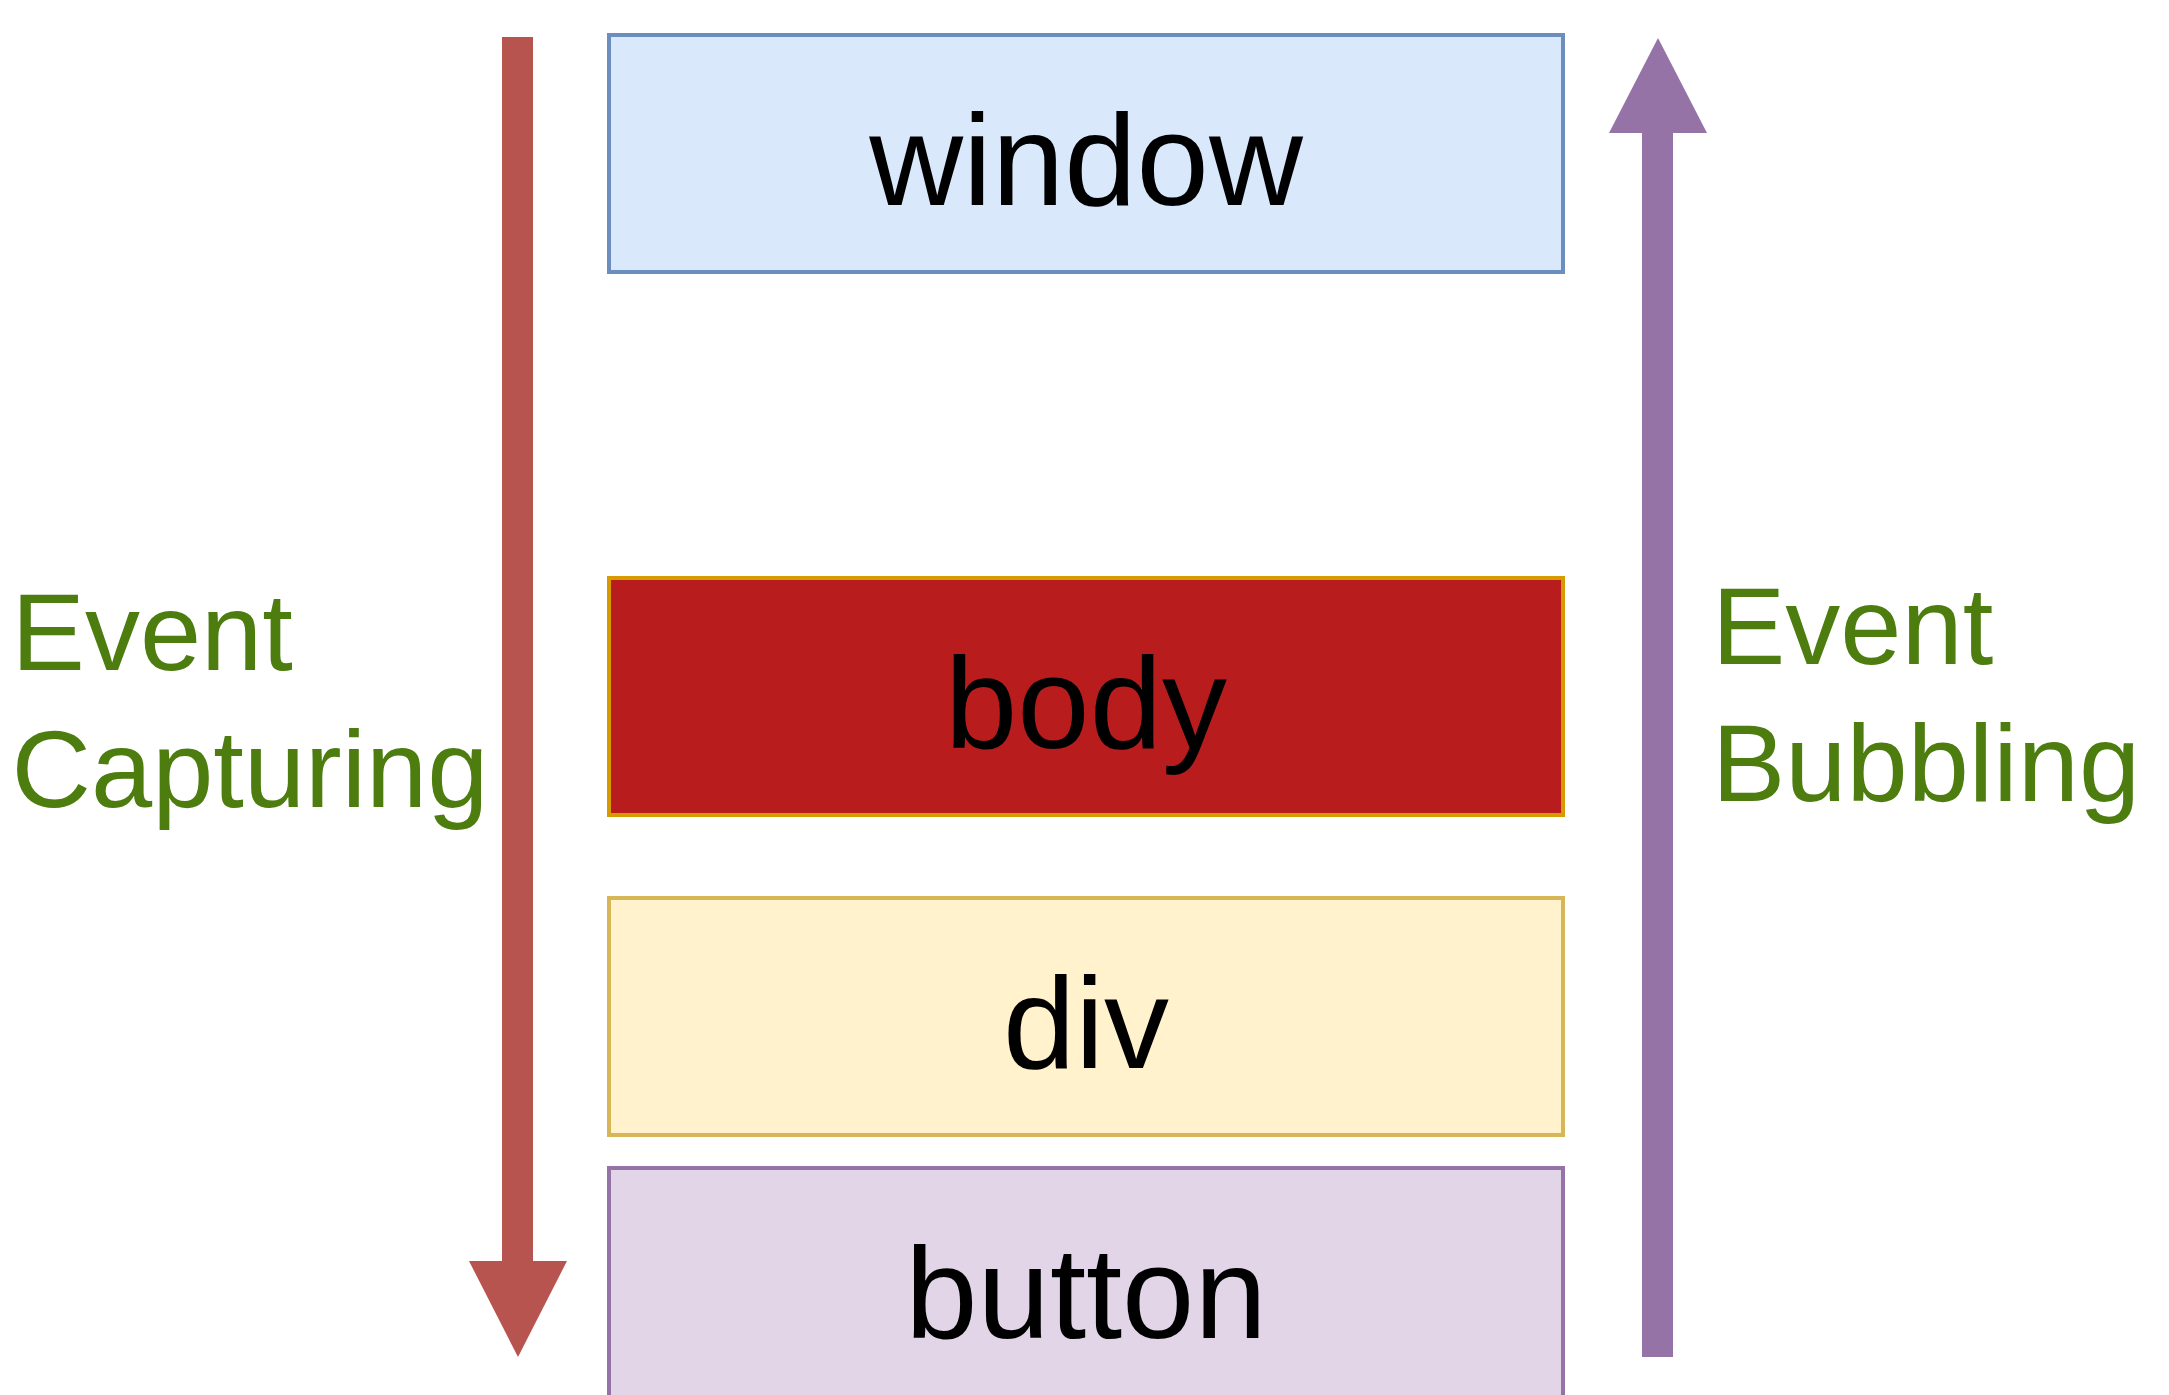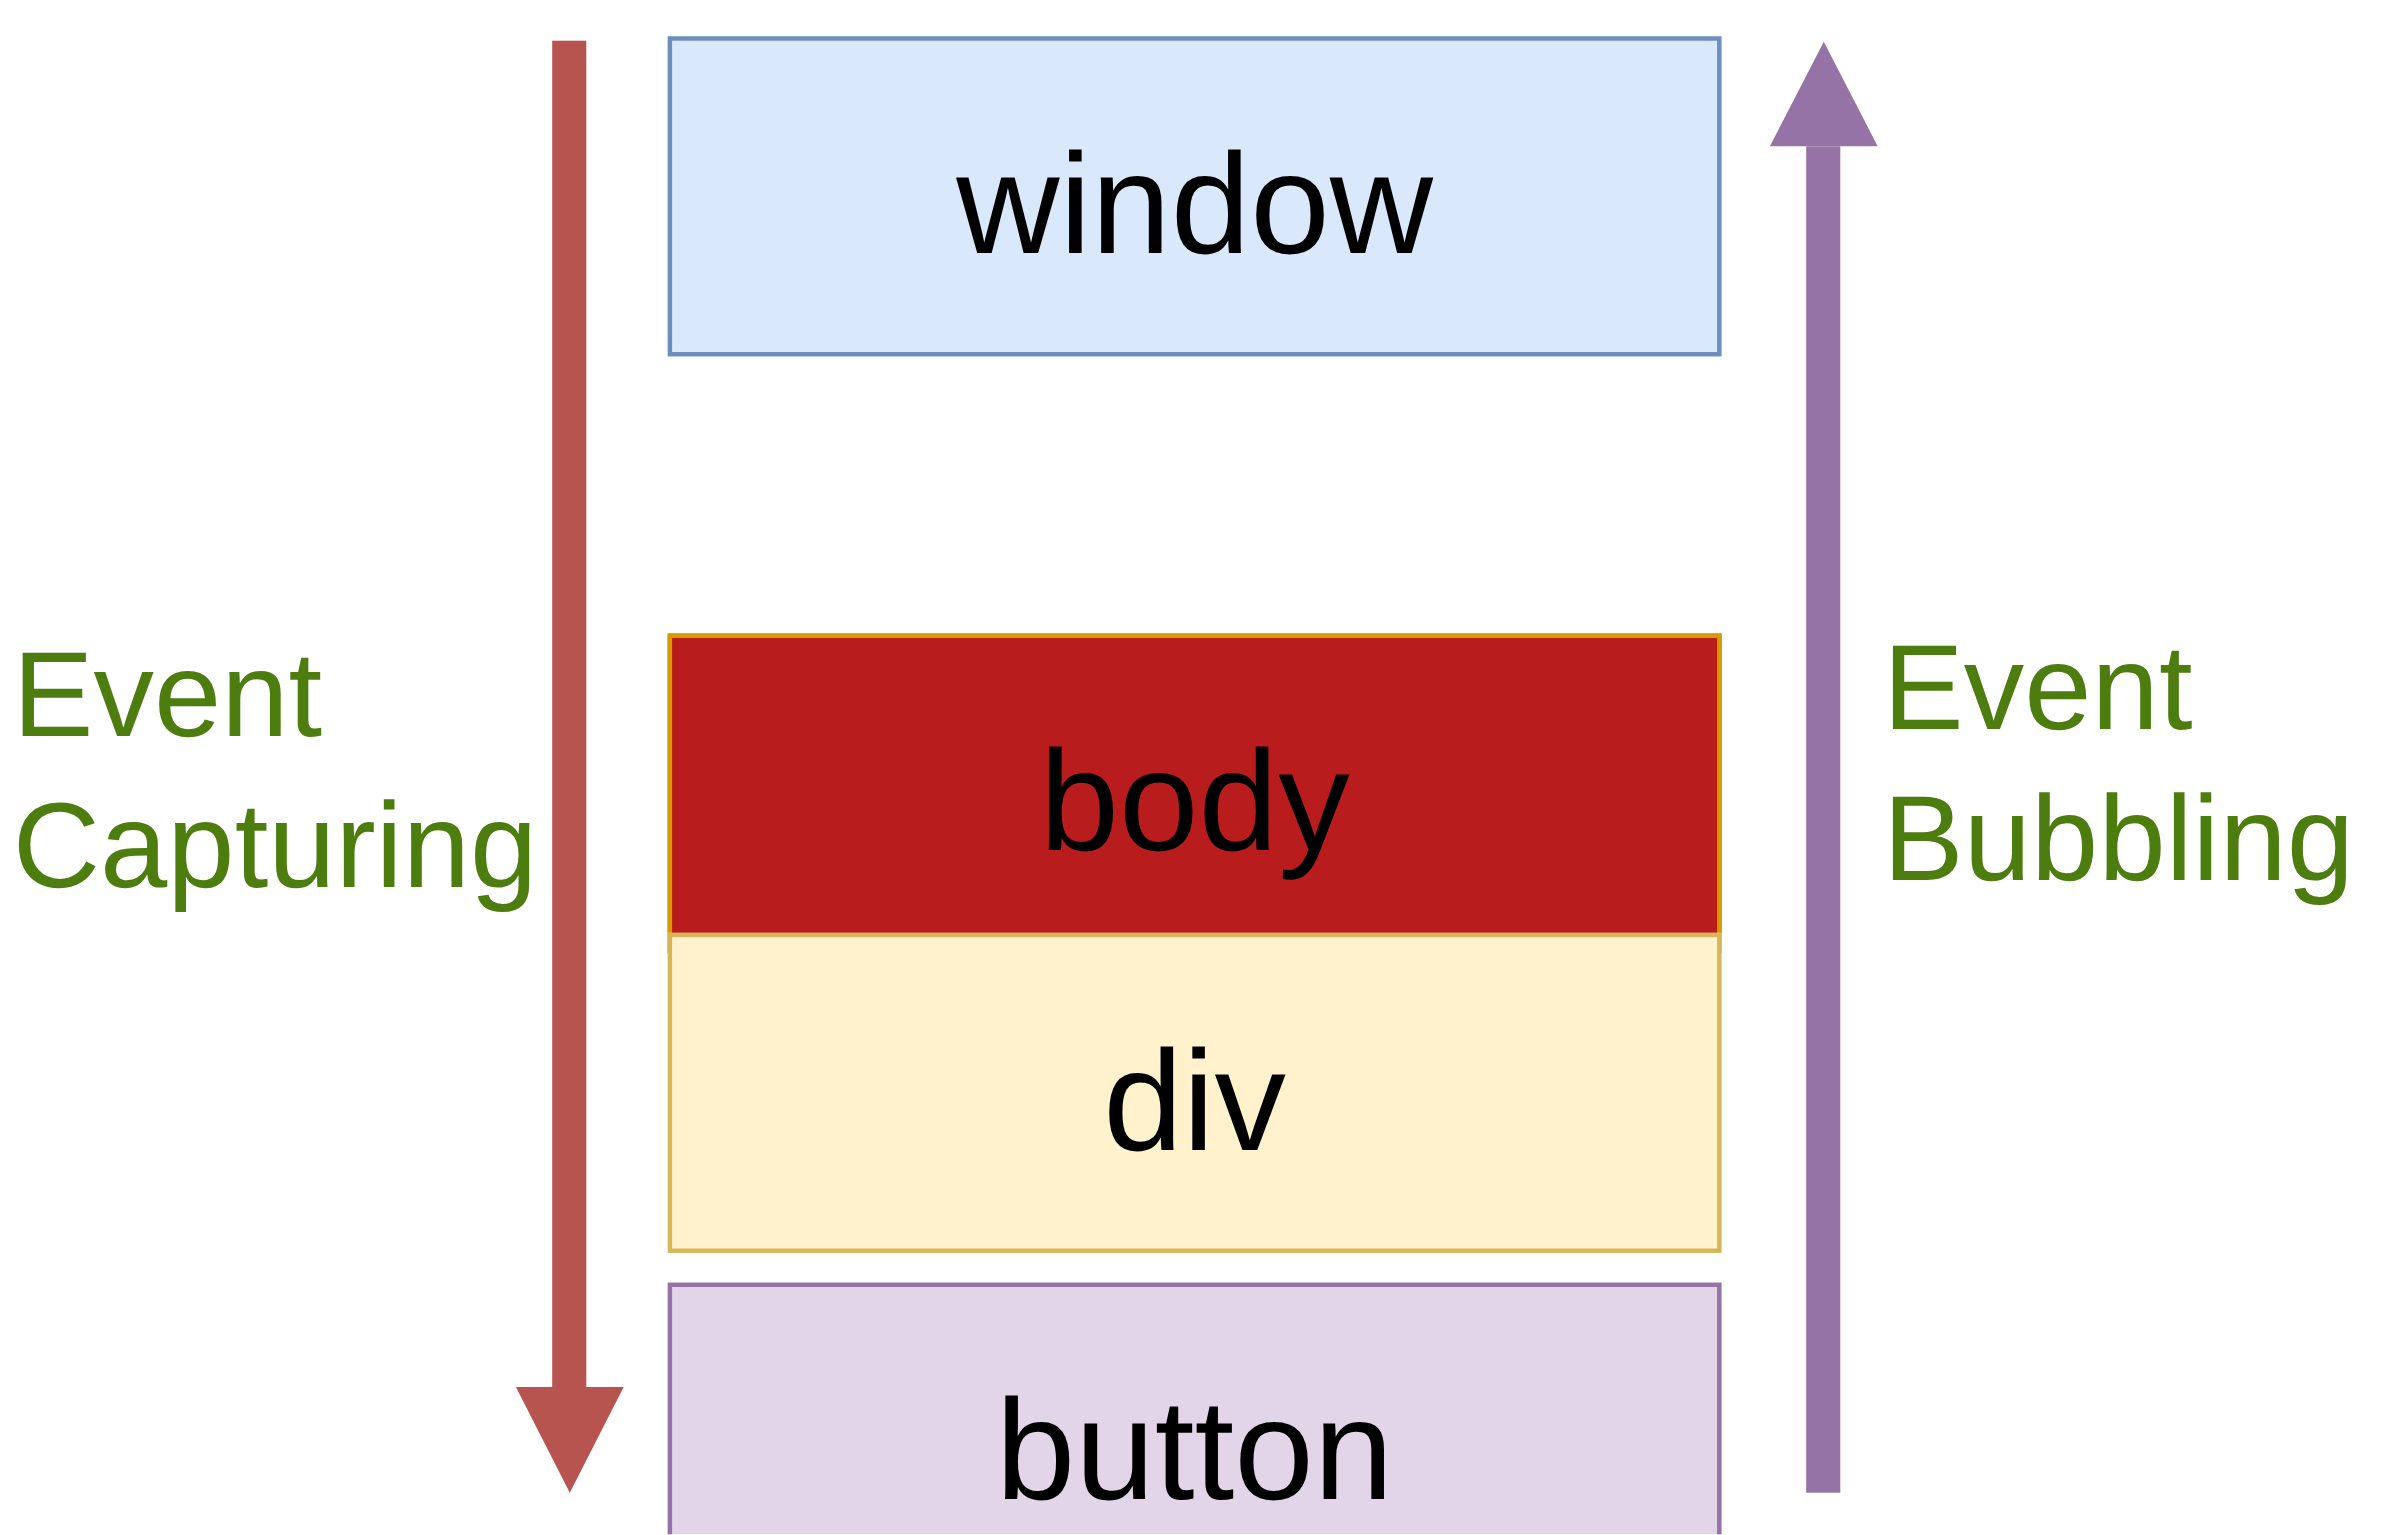--- a/index.html
+++ b/index.html
@@ -14,21 +14,21 @@
     background: #ffffff;
     font-family: "Liberation Sans", sans-serif;
     overflow: hidden;
   }
 
   
   .layer-box {
     position: absolute;
     left: 607px;
     width: 958px;
-    height: 291px;
+    height: 241px;
     border: 4px solid #888;
     box-sizing: border-box;
     display: flex;
     align-items: center;
     justify-content: center;
   }
   .layer-box .layer-label {
     font-size: 130px;
     line-height: 1;
     color: #000000;
@@ -110,21 +110,21 @@
     <div class="shaft" style="background-color: rgb(184, 84, 80);"></div>
     <div class="head" style="border-top-color: rgb(184, 84, 80);"></div>
   </div>
 
   <div class="layer-box box-0" style="background-color: rgb(218, 232, 252); border-color: rgb(108, 142, 191);">
     <span class="layer-label">window</span>
   </div>
   <div class="layer-box box-2" style="background-color: #b91c1c; border-color: rgb(215, 155, 0);">
     <span class="layer-label">body</span>
   </div>
-  <div class="layer-box box-3" style="background-color: rgb(255, 242, 204); border-color: rgb(214, 182, 86);">
+  <div class="layer-box box-3" style="background-color: rgb(255, 242, 204); border-color: rgb(214, 182, 86); margin-top: 48px;">
     <span class="layer-label">div</span>
   </div>
   <div class="layer-box box-4" style="background-color: rgb(225, 213, 231); border-color: rgb(150, 115, 166); margin-top: 47px;">
     <span class="layer-label">button</span>
   </div>
 
   <div class="arrow" id="bubble-arrow">
     <div class="head" style="border-bottom-color: rgb(150, 115, 166);"></div>
     <div class="shaft" style="background-color: rgb(150, 115, 166);"></div>
   </div>

